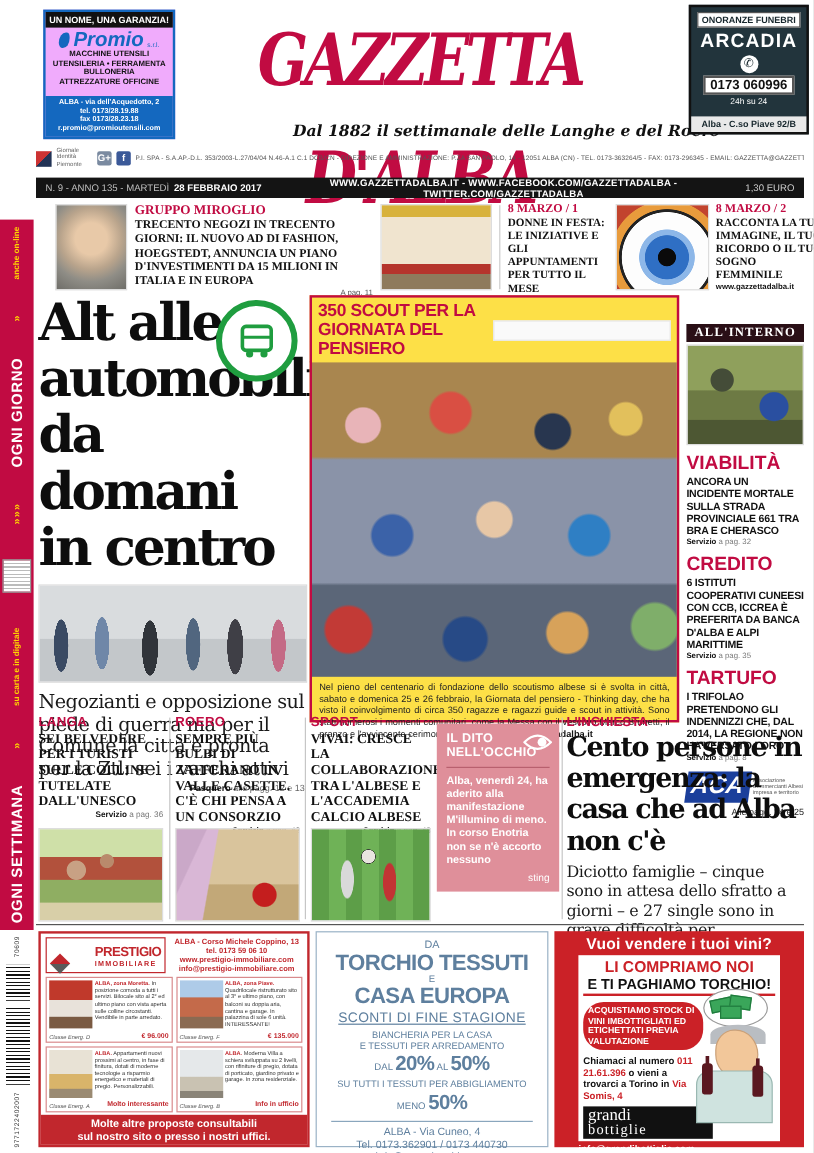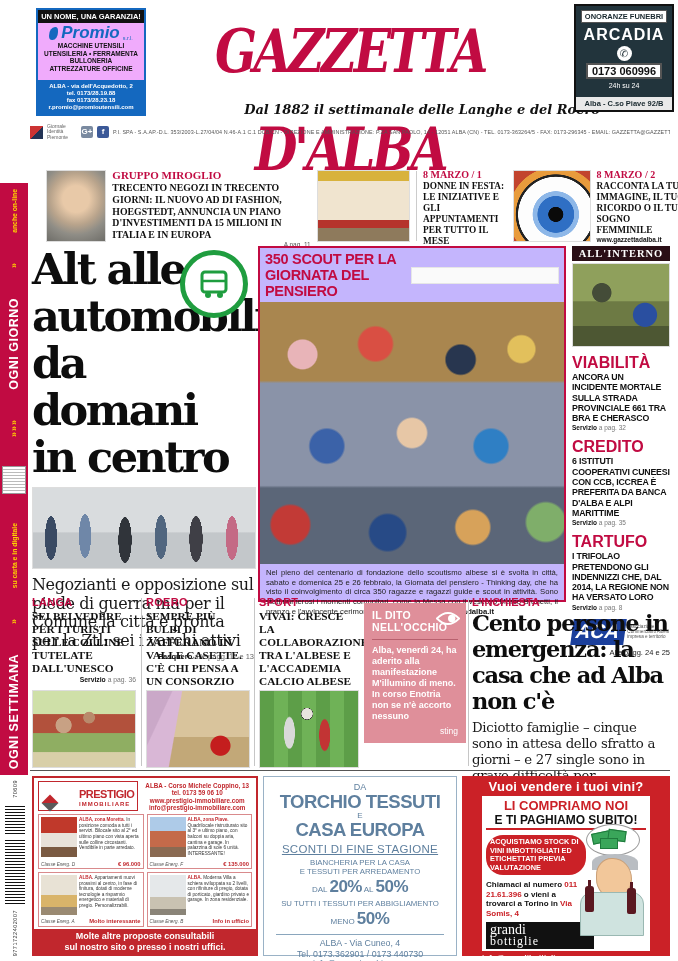--- a/index.html
+++ b/index.html
@@ -75,21 +75,21 @@
        radial-gradient(ellipse 10px 36px at 52px 48px,#6f87a8 60%,transparent 61%),
        radial-gradient(ellipse 11px 38px at 92px 52px,#30343a 60%,transparent 61%),
        radial-gradient(ellipse 10px 36px at 128px 49px,#51667f 60%,transparent 61%),
        radial-gradient(ellipse 11px 38px at 163px 51px,#3f3f46 60%,transparent 61%),
        radial-gradient(ellipse 10px 36px at 199px 50px,#c46a85 60%,transparent 61%),
        linear-gradient(#d9dcde 0 55%,#c3c7ca 56% 100%);}
   .lead-stand{margin-top:7px;font-family:"DejaVu Serif","Liberation Serif",serif;font-size:16px;line-height:18.5px;color:#1a1a1a;letter-spacing:-.4px;}
   .lead-by{margin-top:2px;text-align:right;font-size:7.5px;color:#666;}
   .lead-by b{color:#111;}
   
-  .scout{left:258px;top:246px;width:308px;height:356px;border:2px solid #c10b42;box-sizing:border-box;background:#c4b5fd;}
+  .scout{left:258px;top:246px;width:308px;height:356px;border:2px solid #c10b42;box-sizing:border-box;background:#fde047;}
   .scout-banner{display:flex;align-items:center;padding:3px 5px;}
   .scout-banner span{color:#c10b42;font-weight:bold;font-size:14.5px;letter-spacing:-.3px;flex:1;}
   .scout-chip{width:34px;height:15px;border:1px solid #e6e6e6;background:#fafafa;}
   .scout-photo{width:100%;height:262px;
       background:
        radial-gradient(circle 26px at 14% 20%,#e8b4b8 55%,transparent 60%),
        radial-gradient(circle 30px at 38% 16%,#d94f43 55%,transparent 62%),
        radial-gradient(circle 26px at 66% 22%,#28364f 55%,transparent 62%),
        radial-gradient(circle 24px at 86% 18%,#e2c05c 55%,transparent 62%),
        radial-gradient(circle 30px at 22% 55%,#3b62a8 55%,transparent 62%),
@@ -98,21 +98,21 @@
        radial-gradient(circle 34px at 10% 85%,#c23a36 55%,transparent 62%),
        radial-gradient(circle 32px at 42% 88%,#274a86 55%,transparent 62%),
        radial-gradient(circle 30px at 70% 86%,#d7a25a 55%,transparent 62%),
        radial-gradient(circle 34px at 94% 84%,#7fae6a 55%,transparent 62%),
        linear-gradient(#a9864f 0 30%,#8a93a8 31% 70%,#5b6678 71%);}
   .scout-cap{padding:4px 6px;font-size:7.7px;line-height:9.7px;color:#222;text-align:justify;}
   .scout-cap .site{font-weight:bold;color:#111;}
   
   .interno{left:572px;top:246px;width:98px;}
   .int-head{background:#2a0f16;color:#fff;text-align:center;font-family:"Liberation Serif",serif;
-            font-weight:bold;font-size:10.5px;letter-spacing:1px;padding:2px 0;}
+            font-weight:bold;font-size:10.5px;letter-spacing:1px;padding:2px 0;margin-top:24px;}
   .int-photo{width:98px;height:84px;margin-top:2px;border:1px solid #ddd;box-sizing:border-box;
       background:
        radial-gradient(circle 20px at 75% 62%,#2a4fa0 58%,transparent 63%),
        radial-gradient(circle 16px at 30% 35%,#444c38 58%,transparent 63%),
        linear-gradient(#8fa05c 0 45%,#6d7a44 46% 75%,#4d5733 76%);}
   .int-sec{margin-top:7px;}
   .int-kicker{color:#c10b42;font-weight:bold;font-size:16px;}
   .int-body{font-weight:bold;font-size:8.8px;line-height:10.3px;color:#111;letter-spacing:-.2px;}
   .int-ref{text-align:left;font-size:6.5px;color:#777;margin-top:1px;}
   .int-ref b{color:#111;}
@@ -255,20 +255,26 @@
   </div>
 
   <div class="abs imprint">
     <span class="gip-flag"></span>
     <span class="gip-text">Giornale Identità Piemonte</span>
     <span class="sq-ic gplus">G+</span>
     <span class="sq-ic fbk">f</span>
     <span class="imprint-text">P.I. SPA - S.A.AP.-D.L. 353/2003-L.27/04/04 N.46-A.1 C.1 DCB/CN - DIREZIONE E AMMINISTRAZIONE: P.ZA SAN PAOLO, 14 - 12051 ALBA (CN) - TEL. 0173-363264/5 - FAX: 0173-296345 - EMAIL: GAZZETTA@GAZZETTADALBA.IT - DIRETTORE RESPONSABILE: GIUSTO TRUGLIA</span>
   </div>
 
+  <div class="abs infobar">
+    <span class="issue">N. 9 - ANNO 135 - MARTEDÌ</span>
+    <span class="date">28 FEBBRAIO 2017</span>
+    <span class="links">WWW.GAZZETTADALBA.IT - WWW.FACEBOOK.COM/GAZZETTADALBA - TWITTER.COM/GAZZETTADALBA</span>
+    <span class="price">1,30 EURO</span>
+  </div>
 
   <div class="abs topstrip">
     <div class="ts-photo ph-face"></div>
     <div class="ts-txt" style="width:204px;">
       <span class="ts-kicker">GRUPPO MIROGLIO</span>
       <span class="ts-body">TRECENTO NEGOZI IN TRECENTO GIORNI: IL NUOVO AD DI FASHION, HOEGSTEDT, ANNUNCIA UN PIANO D'INVESTIMENTI DA 15 MILIONI IN ITALIA E IN EUROPA</span>
       <span class="ts-ref">A pag. 11</span>
     </div>
     <div class="ts-photo ph-shop"></div>
     <div class="ts-sep"></div>
@@ -528,21 +534,21 @@
       <div>Tel. 0173.362901 / 0173 440730</div>
       <div>info@tessutitorchio.com</div>
 
     </div>
   </div>
 
   <div class="abs vini">
     <div class="vi-h1">Vuoi vendere i tuoi vini?</div>
     <div class="vi-panel">
       <div class="vi-h2">LI COMPRIAMO NOI</div>
-      <div class="vi-h3">E TI PAGHIAMO SUBITO!</div>
+      <div class="vi-h3">E TI PAGHIAMO TORCHIO!</div>
       <div class="vi-box">ACQUISTIAMO STOCK DI VINI IMBOTTIGLIATI ED ETICHETTATI PREVIA VALUTAZIONE</div>
       <div class="vi-call">
         <span>Chiamaci al numero</span>
         <span class="red">011 21.61.396</span>
         <span>o vieni a trovarci a Torino in</span>
         <span class="red">Via Somis, 4</span>
       </div>
       <div class="vi-logo">
         <span class="l1">grandi</span>
         <span class="l2">bottiglie</span>

